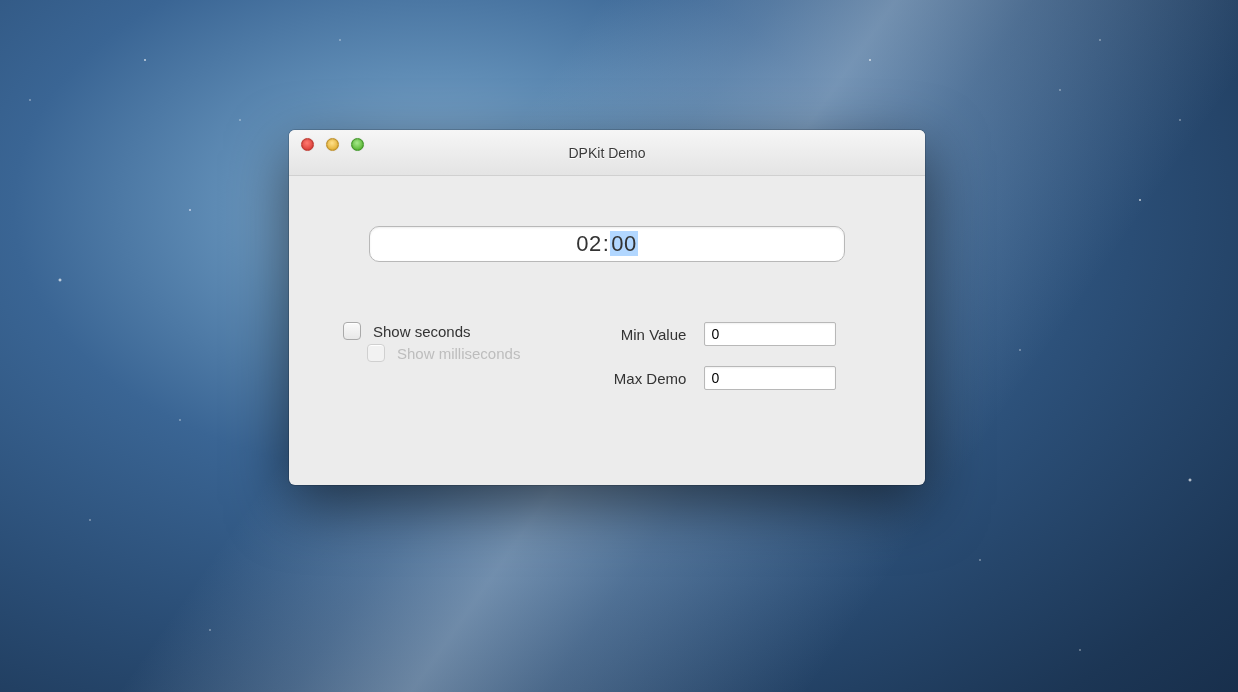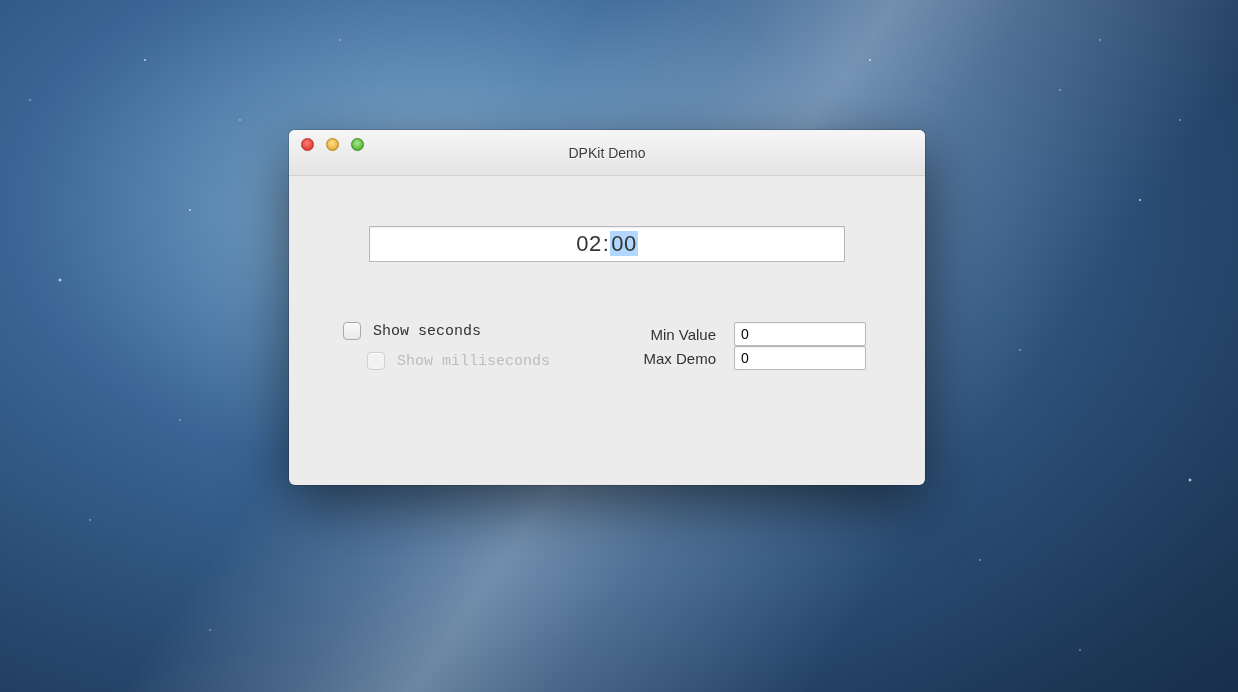--- a/index.html
+++ b/index.html
@@ -113,21 +113,21 @@
     .content {
       padding: 50px 40px 40px 40px;
     }
 
     .time-input-box {
       width: 476px;
       height: 36px;
       margin: 0 auto;
       background: #fff;
       border: 1px solid #b8b8b8;
-      border-radius: 0;
+      border-radius: 10px;
       display: flex;
       align-items: center;
       justify-content: center;
       box-shadow: inset 0 1px 2px rgba(0,0,0,0.08);
     }
     .time-digits {
       font-size: 22px;
       color: #333;
       font-weight: 300;
       letter-spacing: 0.5px;
@@ -146,22 +146,21 @@
 
     .controls-row {
       display: flex;
       margin-top: 60px;
       padding: 0 14px;
       gap: 90px;
     }
     .checkbox-col {
       display: flex;
       flex-direction: column;
-      gap: 12px;
-      font-family: Liberation Mono, monospace;
+      gap: 4px;
     }
     .chk-item {
       display: flex;
       align-items: center;
       gap: 12px;
       font-size: 15px;
       color: #333;
     }
     .chk-item.disabled { color: #bdbdbd; margin-left: 24px; }
     .chk-box {
@@ -172,21 +171,21 @@
       box-shadow: inset 0 1px 0 #fff;
     }
     .chk-item.disabled .chk-box {
       border-color: #d0d0d0;
       background: #f2f2f2;
     }
 
     .value-col {
       display: flex;
       flex-direction: column;
-      gap: 0;
+      gap: 20px;
     }
     .value-row {
       display: flex;
       align-items: center;
       gap: 18px;
       justify-content: flex-end;
     }
     .value-label {
       font-size: 15px;
       color: #333;

